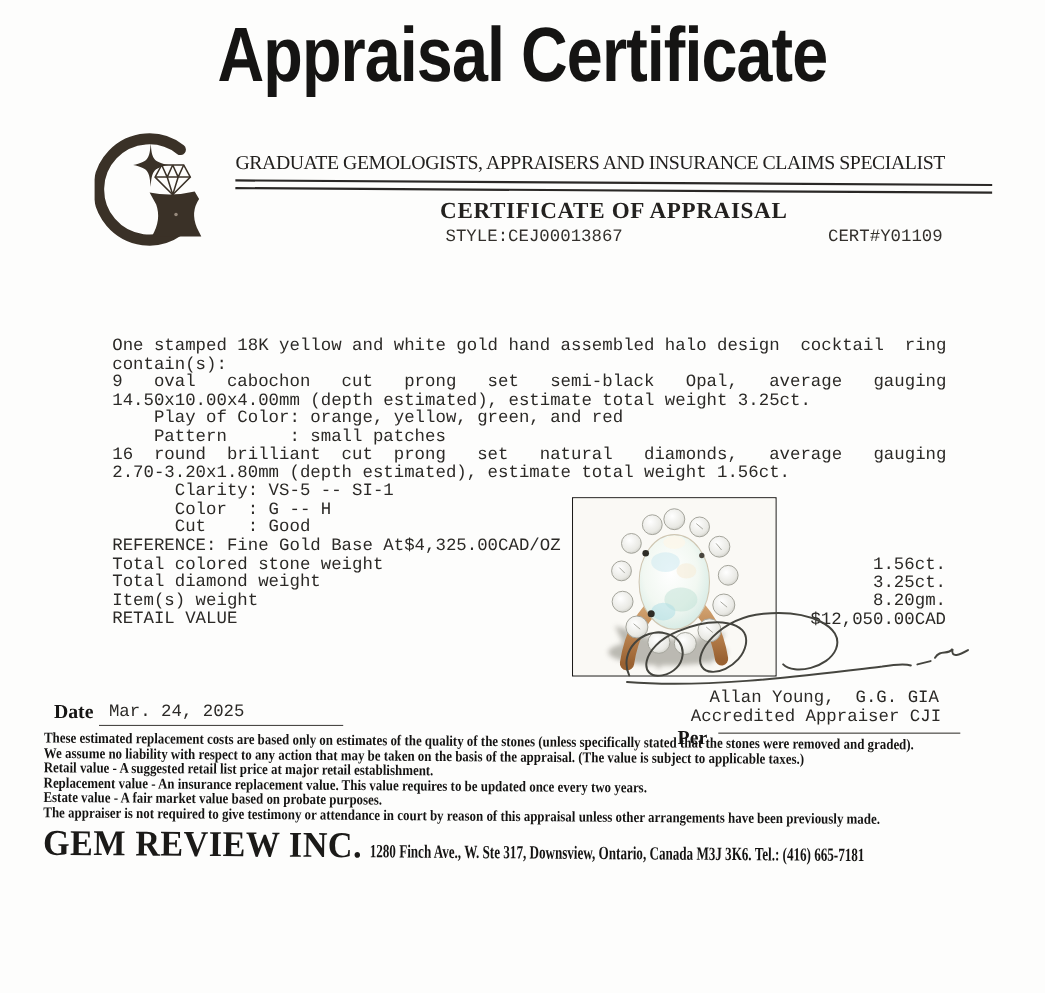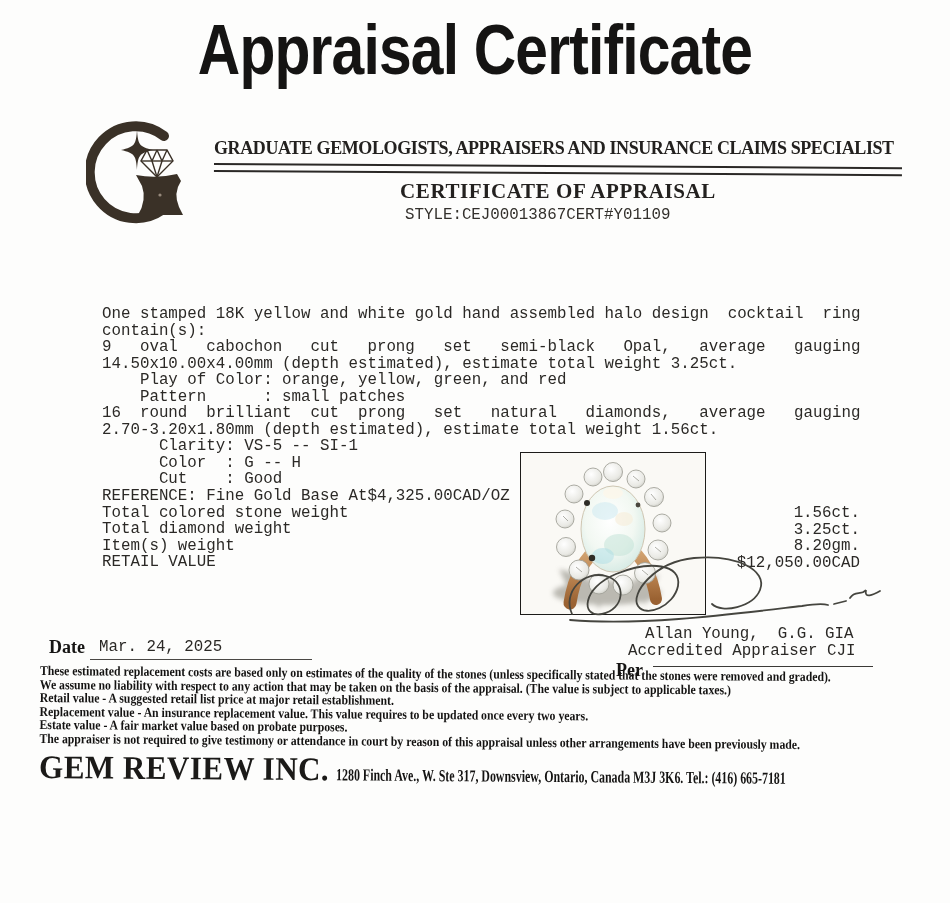--- a/index.html
+++ b/index.html
@@ -9,26 +9,26 @@
   
   .title-wrap{position:absolute;top:10px;left:0;width:950px;text-align:center;}
   .title{display:inline-block;font-family:"Liberation Sans",sans-serif;font-weight:700;
          font-size:70px;letter-spacing:-1px;color:#151413;transform:scaleX(.84);transform-origin:center;}
 
   
   .logo{position:absolute;left:86px;top:114px;}
 
   
   .tagline{position:absolute;left:214px;top:138px;width:692px;
-           font-weight:700;font-size:18px;letter-spacing:-0.4px;white-space:nowrap;color:#23211f;}
+           font-weight:400;font-size:18px;letter-spacing:-0.4px;white-space:nowrap;color:#23211f;}
   .dbl-rule{position:absolute;left:214px;top:163px;width:688px;height:5px;
             border-top:2.2px solid #2a2826;border-bottom:2px solid #2a2826;transform:rotate(.35deg);transform-origin:0 0;}
   .cert-title{position:absolute;left:214px;top:179px;width:688px;text-align:center;
               font-weight:700;font-size:21px;letter-spacing:.6px;color:#23211f;}
-  .id-row{position:absolute;left:214px;top:206px;width:688px;display:flex;
+  .id-row{position:absolute;left:214px;top:206px;width:688px;display:flex;justify-content:space-between;
           padding-left:191px;padding-right:45px;box-sizing:border-box;
           font-family:"Liberation Mono",monospace;font-size:15.8px;color:#33302c;}
 
   
   .mline{white-space:pre;font-family:"Liberation Mono",monospace;font-size:15.8px;line-height:16.55px;color:#2b2926;}
   .body-block{position:absolute;left:102px;top:306px;}
   .values-block{position:absolute;left:660px;top:505px;width:200px;text-align:right;}
 
   
   .photo-box{position:absolute;left:520px;top:452px;width:184px;height:161px;border:1.5px solid #1c1b19;background:#faf9f5;}

